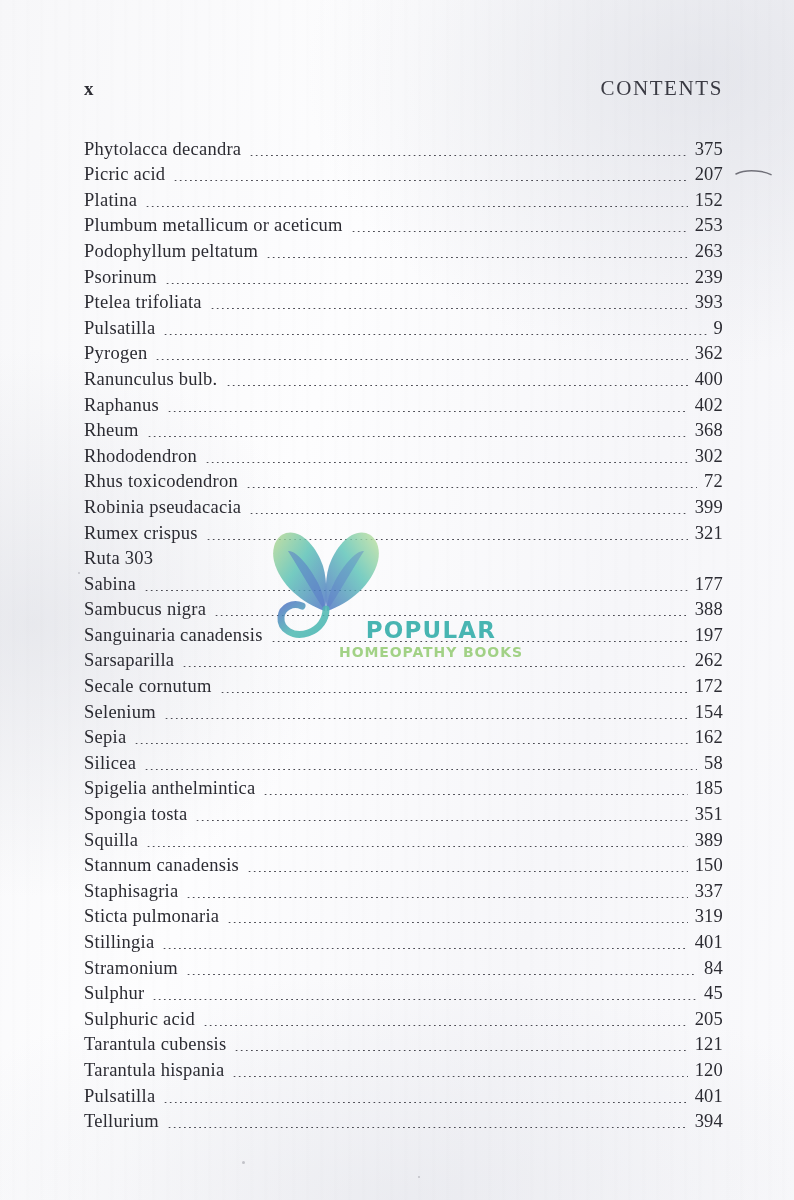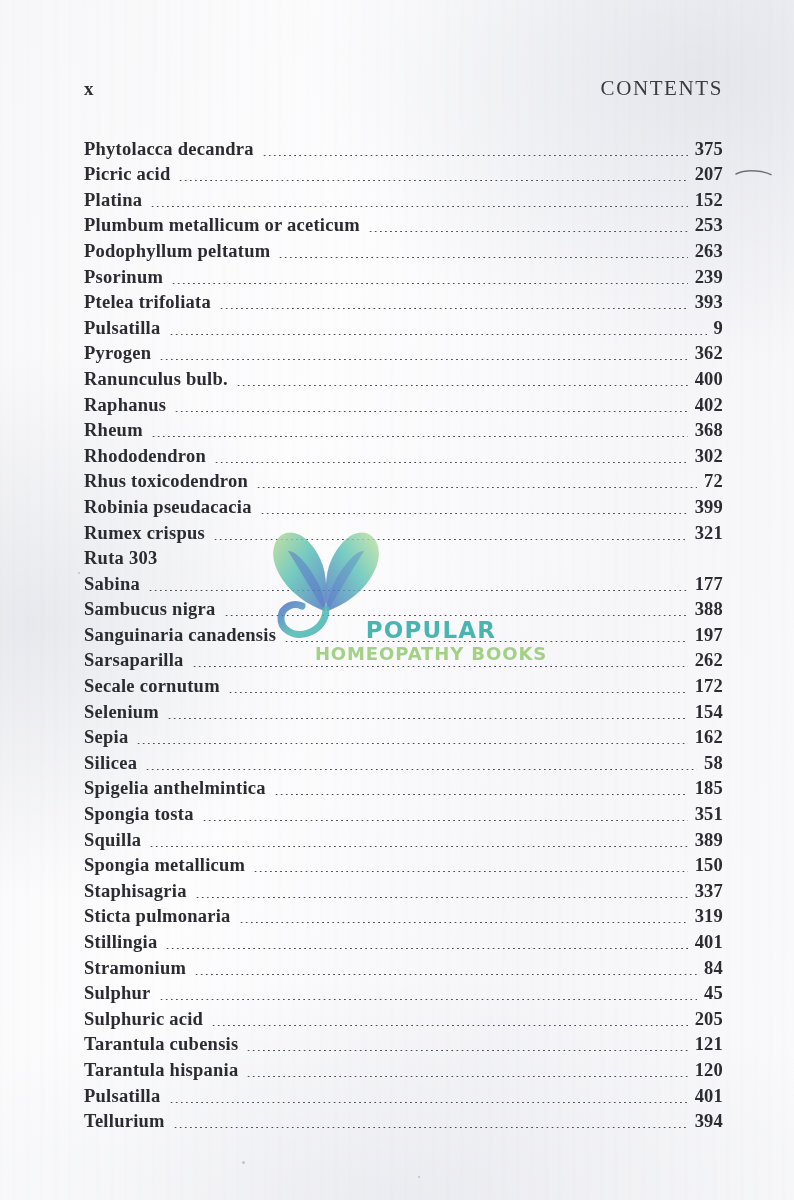--- a/index.html
+++ b/index.html
@@ -70,21 +70,20 @@
     left: 84px;
     width: 639px;
   }
   .toc-entry {
     display: flex;
     align-items: flex-end;
     height: 25.6px;
     font-size: 18.5px;
     color: #2b2b32;
     white-space: nowrap;
-    font-weight: bold;
   }
   .entry-title {
     flex: 0 0 auto;
     letter-spacing: 0.25px;
     padding-right: 5px;
   }
   .leader {
     flex: 1 1 auto;
     overflow: hidden;
     height: 1px;
@@ -141,21 +140,21 @@
   }
   .wm-main {
     font-size: 23px;
     font-weight: 700;
     letter-spacing: 1.2px;
     color: #3bb0ad;
     line-height: 1;
     display: block;
   }
   .wm-sub {
-    font-size: 18px;
+    font-size: 14px;
     font-weight: 700;
     letter-spacing: 0.9px;
     color: #9ccf7e;
     line-height: 1;
     display: block;
     margin-top: 3px;
   }
 
   
   .speck {
@@ -310,21 +309,21 @@
         <span class="entry-title">Spongia tosta</span>
         <span class="leader"></span>
         <span class="entry-page">351</span>
       </div>
       <div class="toc-entry">
         <span class="entry-title">Squilla</span>
         <span class="leader"></span>
         <span class="entry-page">389</span>
       </div>
       <div class="toc-entry">
-        <span class="entry-title">Spongia metallicum</span>
+        <span class="entry-title">Stannum canadensis</span>
         <span class="leader"></span>
         <span class="entry-page">150</span>
       </div>
       <div class="toc-entry">
         <span class="entry-title">Staphisagria</span>
         <span class="leader"></span>
         <span class="entry-page">337</span>
       </div>
       <div class="toc-entry">
         <span class="entry-title">Sticta pulmonaria</span>

